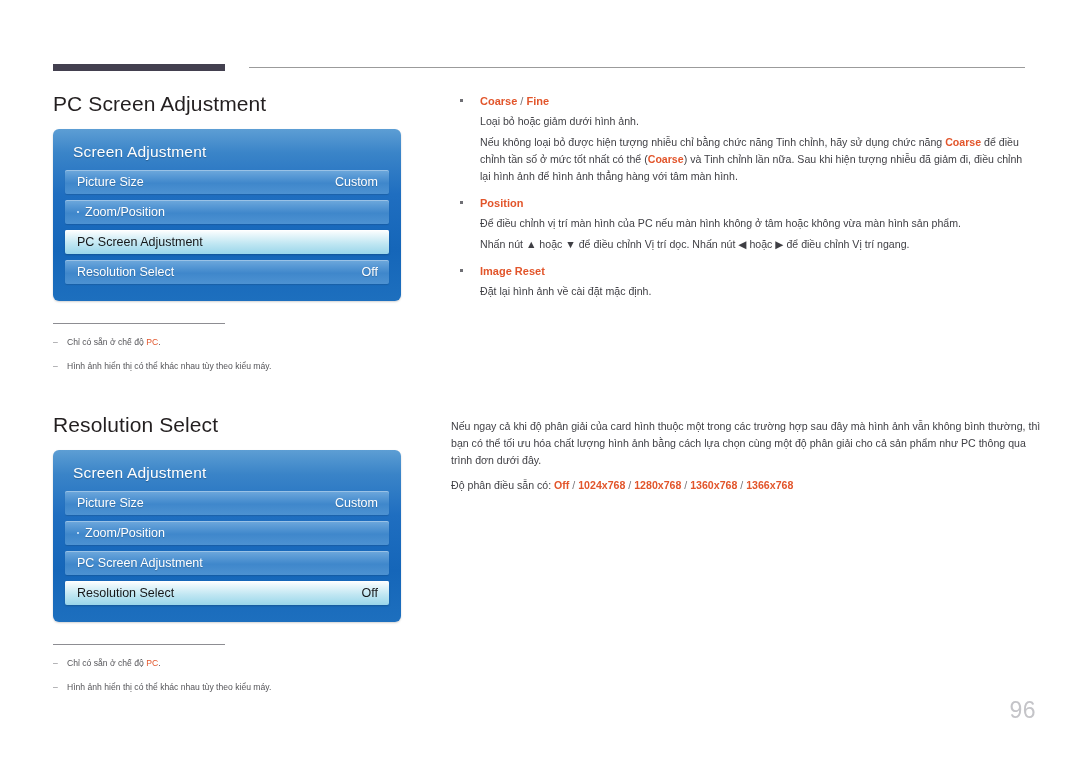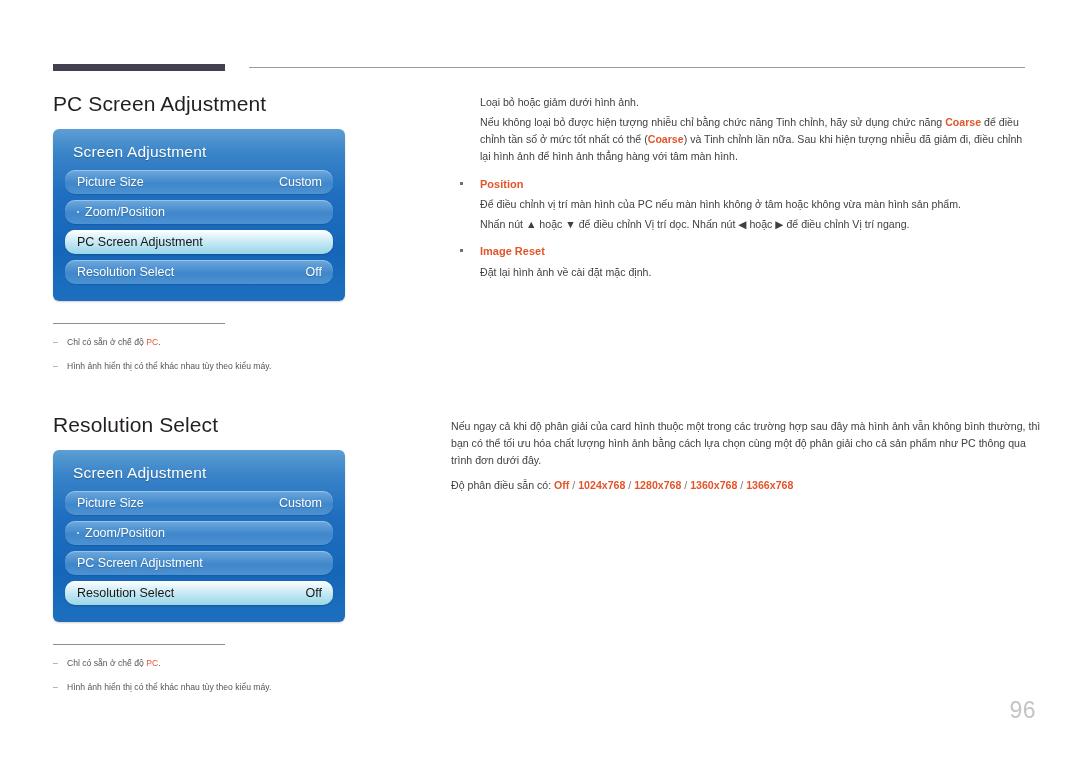--- a/index.html
+++ b/index.html
@@ -48,21 +48,21 @@
   .section-title {
     font-size: 21px;
     color: #231f20;
     font-weight: normal;
     letter-spacing: 0.1px;
     margin-bottom: 13px;
   }
 
   
   .osd-panel {
-    width: 292px;
+    width: 348px;
     border-radius: 6px;
     padding: 13px 12px 17px 12px;
     background: linear-gradient(to bottom,
         #5d9ed4 0%,
         #3a84c8 14%,
         #1f6ec0 38%,
         #1566b9 70%,
         #1d6fbe 100%);
     box-shadow: 0 1px 2px rgba(0,0,0,0.18);
   }
@@ -70,21 +70,21 @@
     font-size: 15.5px;
     color: #ffffff;
     padding: 1px 0 9px 8px;
     letter-spacing: 0.2px;
     text-shadow: 0 1px 1px rgba(0,0,0,0.25);
   }
   .osd-row {
     position: relative;
     height: 24px;
     margin: 0 0 6px 0;
-    border-radius: 10px;
+    border-radius: 2px;
     display: flex;
     align-items: center;
     justify-content: space-between;
     padding: 0 11px 0 12px;
     font-size: 12.5px;
     background: linear-gradient(to bottom,
         #6fa9dc 0%,
         #5b9bd6 22%,
         #3f87cb 55%,
         #4d92d2 100%);
@@ -288,20 +288,23 @@
       <div class="footnote">
         <span class="dash">–</span><span>Hình ảnh hiển thị có thể khác nhau tùy theo kiểu máy.</span>
       </div>
     </div>
   </div>
 </div>
 
 <div class="col-right">
 
   <div class="bullet-block">
+    <div class="bullet-head">
+      <span class="sq"></span><span>Coarse</span><span class="sep"> / </span><span>Fine</span>
+    </div>
     <div class="bullet-body">
       <p>Loại bỏ hoặc giảm dưới hình ảnh.</p>
       <p><span>Nếu không loại bỏ được hiện tượng nhiễu chỉ bằng chức năng Tinh chỉnh, hãy sử dụng chức năng </span><span class="hl2">Coarse</span><span> để điều chỉnh tần số ở mức tốt nhất có thể (</span><span class="hl2">Coarse</span><span>) và Tinh chỉnh lần nữa. Sau khi hiện tượng nhiễu đã giảm đi, điều chỉnh lại hình ảnh để hình ảnh thẳng hàng với tâm màn hình.</span></p>
     </div>
   </div>
 
   <div class="bullet-block">
     <div class="bullet-head">
       <span class="sq"></span><span>Position</span>
     </div>

